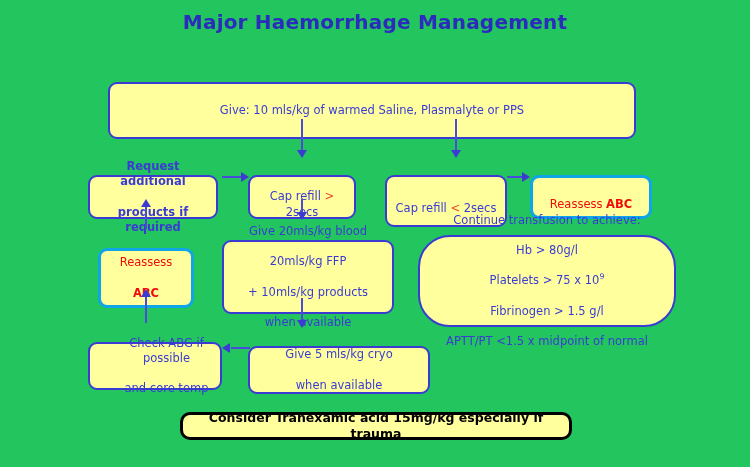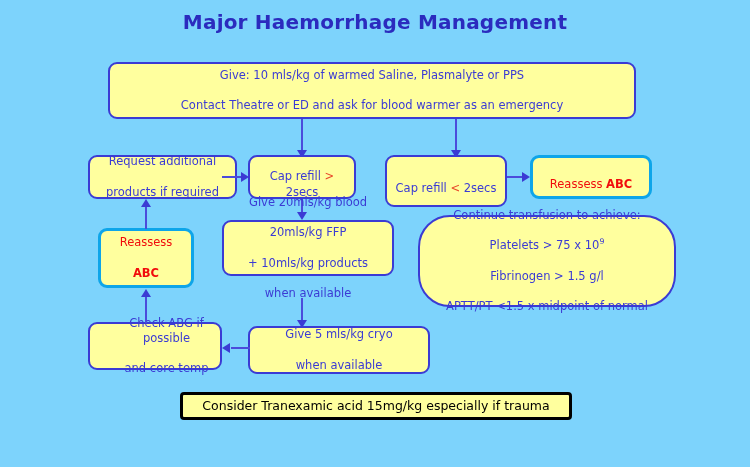--- a/index.html
+++ b/index.html
@@ -4,21 +4,21 @@
 <style>
   html, body {
     margin: 0;
     padding: 0;
     background: #ffffff;
   }
   #canvas {
     position: relative;
     width: 750px;
     height: 467px;
-    background: #7dd3fc;
+    background: #22c55e;
     font-family: "DejaVu Sans", sans-serif;
     overflow: hidden;
   }
   #title {
     position: absolute;
     left: 0;
     top: 10px;
     width: 750px;
     text-align: center;
     font-size: 20px;
@@ -33,31 +33,32 @@
     border: 2px solid #3b3bd4;
     border-radius: 9px;
     color: #3b3bd4;
     font-size: 11.5px;
     line-height: 1.32;
     display: flex;
     align-items: center;
     justify-content: flex-end;
     text-align: center;
     padding: 2px 5px;
+    margin-top: 20px;
   }
   .node.red {
     border: 3px solid #0ea5e9;
     color: #f10c0c;
   }
   .node.black {
     border: 3px solid #000000;
     color: #000000;
-    font-weight: normal;
+    font-weight: bold;
     font-size: 12.5px;
-    border-radius: 4px;
+    border-radius: 10px;
   }
   .node .txt { width: 100%; white-space: pre-line; }
   .node .bold { font-weight: bold; }
   .op { color: #e8472a; }
   sup { font-size: 0.68em; vertical-align: super; line-height: 0; }
 
   
   .conn {
     position: absolute;
     background: #4b4bdb;
@@ -92,31 +93,30 @@
 </head>
 <body>
 
 <div id="canvas">
 
   <div id="title">Major Haemorrhage Management</div>
 
   <div class="node" style="left:108px; top:62px; width:528px; height:57px;">
     <div class="txt">
       <div>Give: 10 mls/kg of warmed Saline, Plasmalyte or PPS</div>
-      <div>Contact Theatre or ED and ask for blood warmer as an emergency</div>
     </div>
   </div>
 
   <div class="conn vline" style="left:301px; top:119px; height:33px;"></div>
   <div class="arrow down" style="left:297px; top:150px;"></div>
 
   <div class="conn vline" style="left:455px; top:119px; height:33px;"></div>
   <div class="arrow down" style="left:451px; top:150px;"></div>
 
-  <div class="node" style="left:88px; top:155px; width:149px; height:44px;">
+  <div class="node" style="left:88px; top:155px; width:130px; height:44px;font-weight:bold;">
     <div class="txt">
       <div>Request additional</div>
       <div>products if required</div>
     </div>
   </div>
 
   <div class="node" style="left:248px; top:155px; width:108px; height:44px;">
     <div class="txt">
       <span>Cap refill </span><span class="op">&gt;</span><span> 2secs</span>
     </div>
@@ -143,32 +143,33 @@
   <div class="conn vline" style="left:301px; top:199px; height:16px;"></div>
   <div class="arrow down" style="left:297px; top:212px;"></div>
 
   <div class="node red" style="left:98px; top:228px; width:96px; height:60px;">
     <div class="txt">
       <div>Reassess</div>
       <div class="bold">ABC</div>
     </div>
   </div>
 
-  <div class="node" style="left:222px; top:220px; width:172px; height:56px;">
+  <div class="node" style="left:222px; top:220px; width:172px; height:74px;">
     <div class="txt">
       <div>Give 20mls/kg blood</div>
       <div>20mls/kg FFP</div>
       <div>+ 10mls/kg products</div>
       <div>when available</div>
     </div>
   </div>
 
   <div class="node" style="left:418px; top:215px; width:258px; height:92px;border-radius:32px;">
     <div class="txt">
       <div>Continue transfusion to achieve:</div>
+      <div>Hb &gt; 80g/l</div>
       <div><span>Platelets &gt; 75 x 10</span><sup>9</sup></div>
       <div>Fibrinogen &gt; 1.5 g/l</div>
       <div>APTT/PT &lt;1.5 x midpoint of normal</div>
     </div>
   </div>
 
   <div class="conn vline" style="left:145px; top:205px; height:24px;"></div>
   <div class="arrow up" style="left:141px; top:199px;"></div>
 
   <div class="conn vline" style="left:301px; top:298px; height:26px;"></div>

